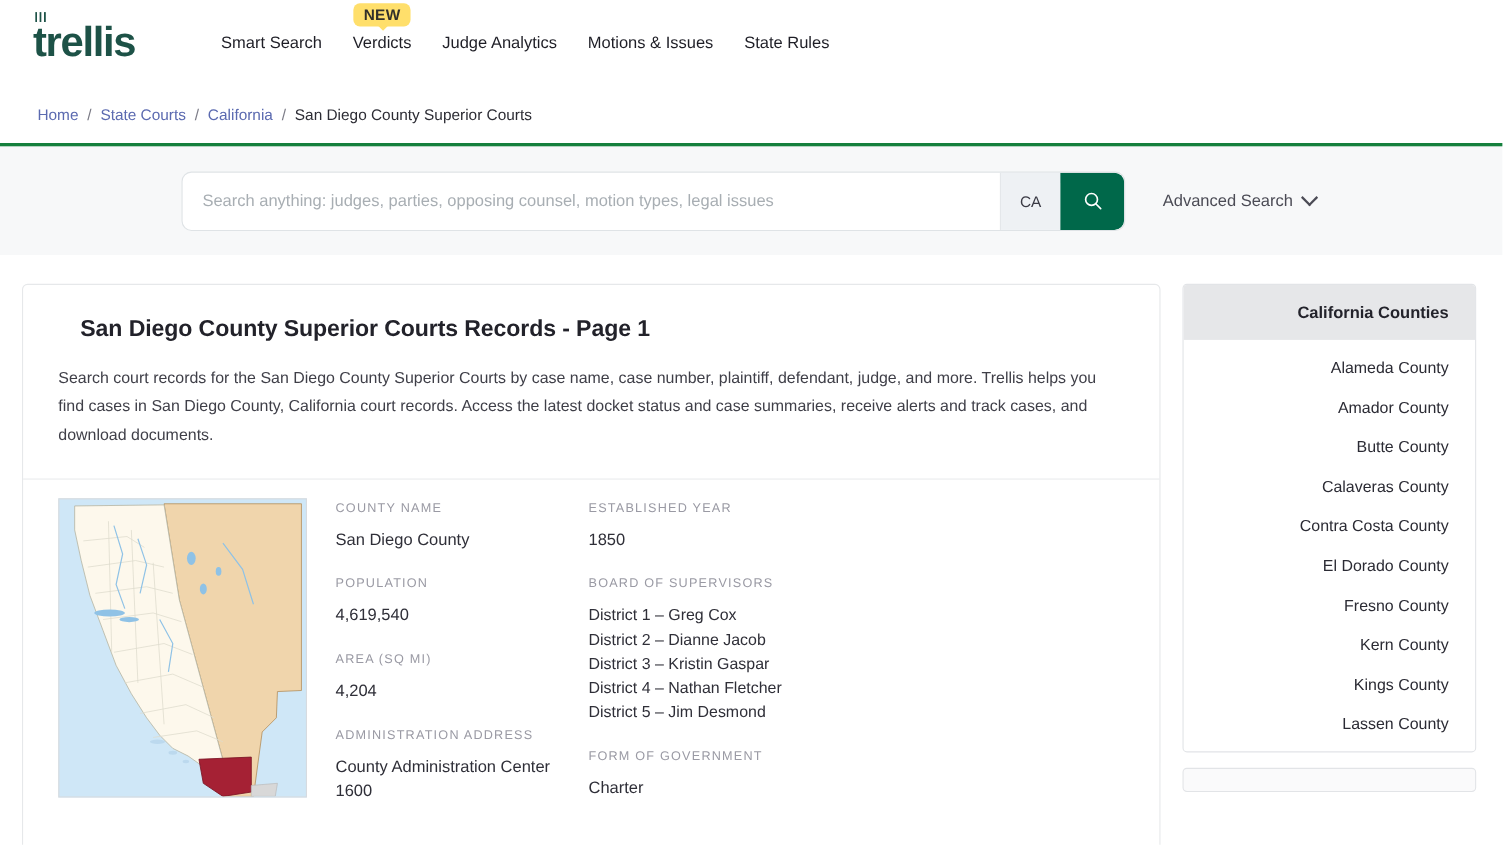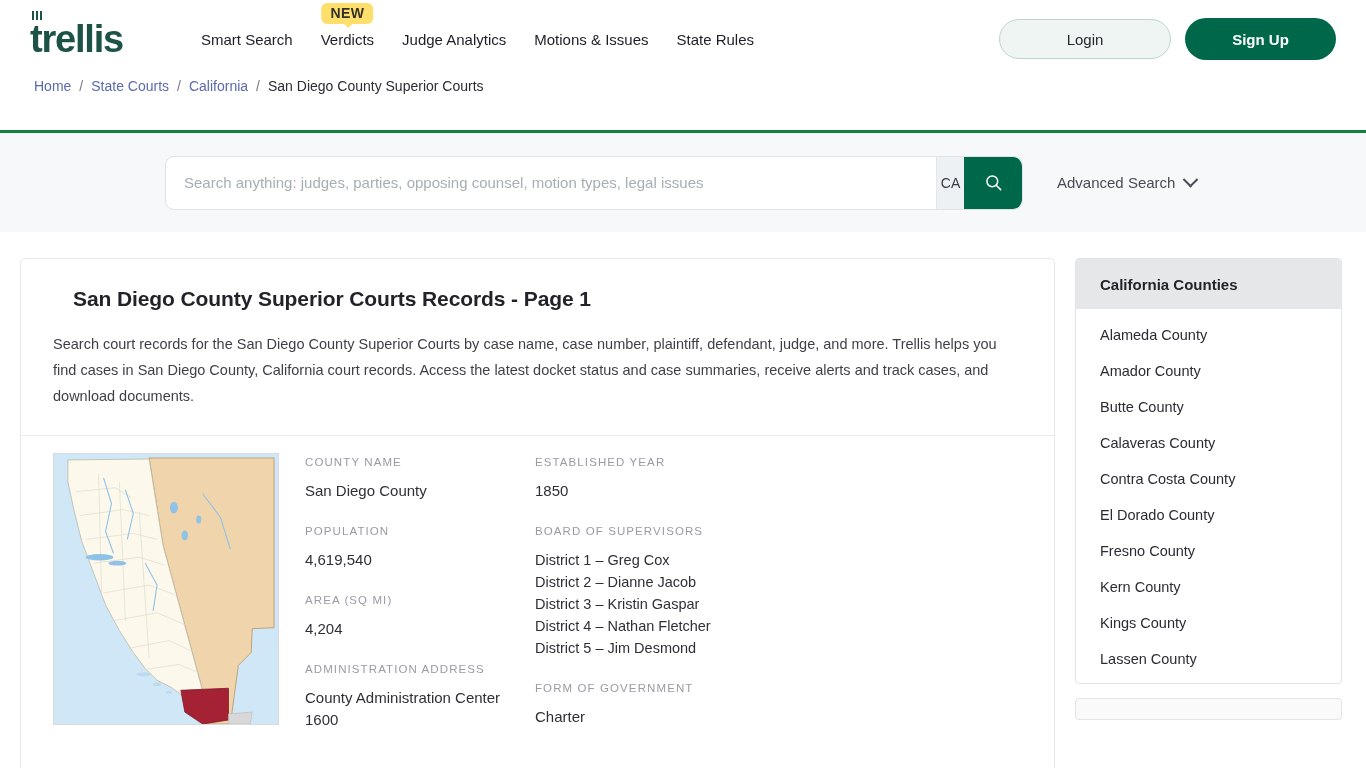--- a/index.html
+++ b/index.html
@@ -100,21 +100,21 @@
     font-weight: 600;
     font-family: inherit;
     cursor: pointer;
   }
 
   
   .breadcrumb-bar {
     height: 52px;
     background: #ffffff;
     display: flex;
-    align-items: flex-start;
+    align-items: center;
     padding: 0 34px;
     font-size: 14px;
   }
   .crumb-link { color: #5b6ab0; cursor: pointer; }
   .crumb-sep { color: #7a7a85; margin: 0 8px; }
   .crumb-current { color: #2c2c34; }
 
   
   .search-strip {
     background: #f7f8f9;
@@ -143,21 +143,21 @@
     border: none;
     outline: none;
     padding: 0 18px;
     font-size: 15px;
     font-family: inherit;
     color: #2c2c34;
     background: transparent;
   }
   .search-input::placeholder { color: #a8aeb3; }
   .state-chip {
-    width: 28px;
+    width: 55px;
     background: #eef1f4;
     display: flex;
     align-items: center;
     justify-content: center;
     font-size: 14px;
     color: #3a3a44;
     cursor: pointer;
     border-left: 1px solid #e4e7ea;
   }
   .search-go {
@@ -252,20 +252,21 @@
     font-size: 15px;
     color: #2f2f38;
     line-height: 22px;
   }
   .sup-line { font-size: 14.5px; color: #2f2f38; line-height: 22px; }
 
   
   .sidebar {
     width: 267px;
     flex: 0 0 267px;
+    text-align: right;
   }
   .side-card {
     background: #ffffff;
     border: 1px solid #e2e4e7;
     border-radius: 4px;
     overflow: hidden;
   }
   .side-head {
     background: #e6e7e9;
     padding: 17px 24px 16px;
@@ -309,24 +310,20 @@
       <span>Judge Analytics</span>
     </div>
     <div class="nav-item">
       <span>Motions &amp; Issues</span>
     </div>
     <div class="nav-item">
       <span>State Rules</span>
     </div>
   </nav>
 
-  <div class="header-actions">
-    <button class="btn-login">Login</button>
-    <button class="btn-signup">Sign Up</button>
-  </div>
 </header>
 
 <div class="breadcrumb-bar">
   <span class="crumb-link">Home</span>
   <span class="crumb-sep">/</span>
   <span class="crumb-link">State Courts</span>
   <span class="crumb-sep">/</span>
   <span class="crumb-link">California</span>
   <span class="crumb-sep">/</span>
   <span class="crumb-current">San Diego County Superior Courts</span>

